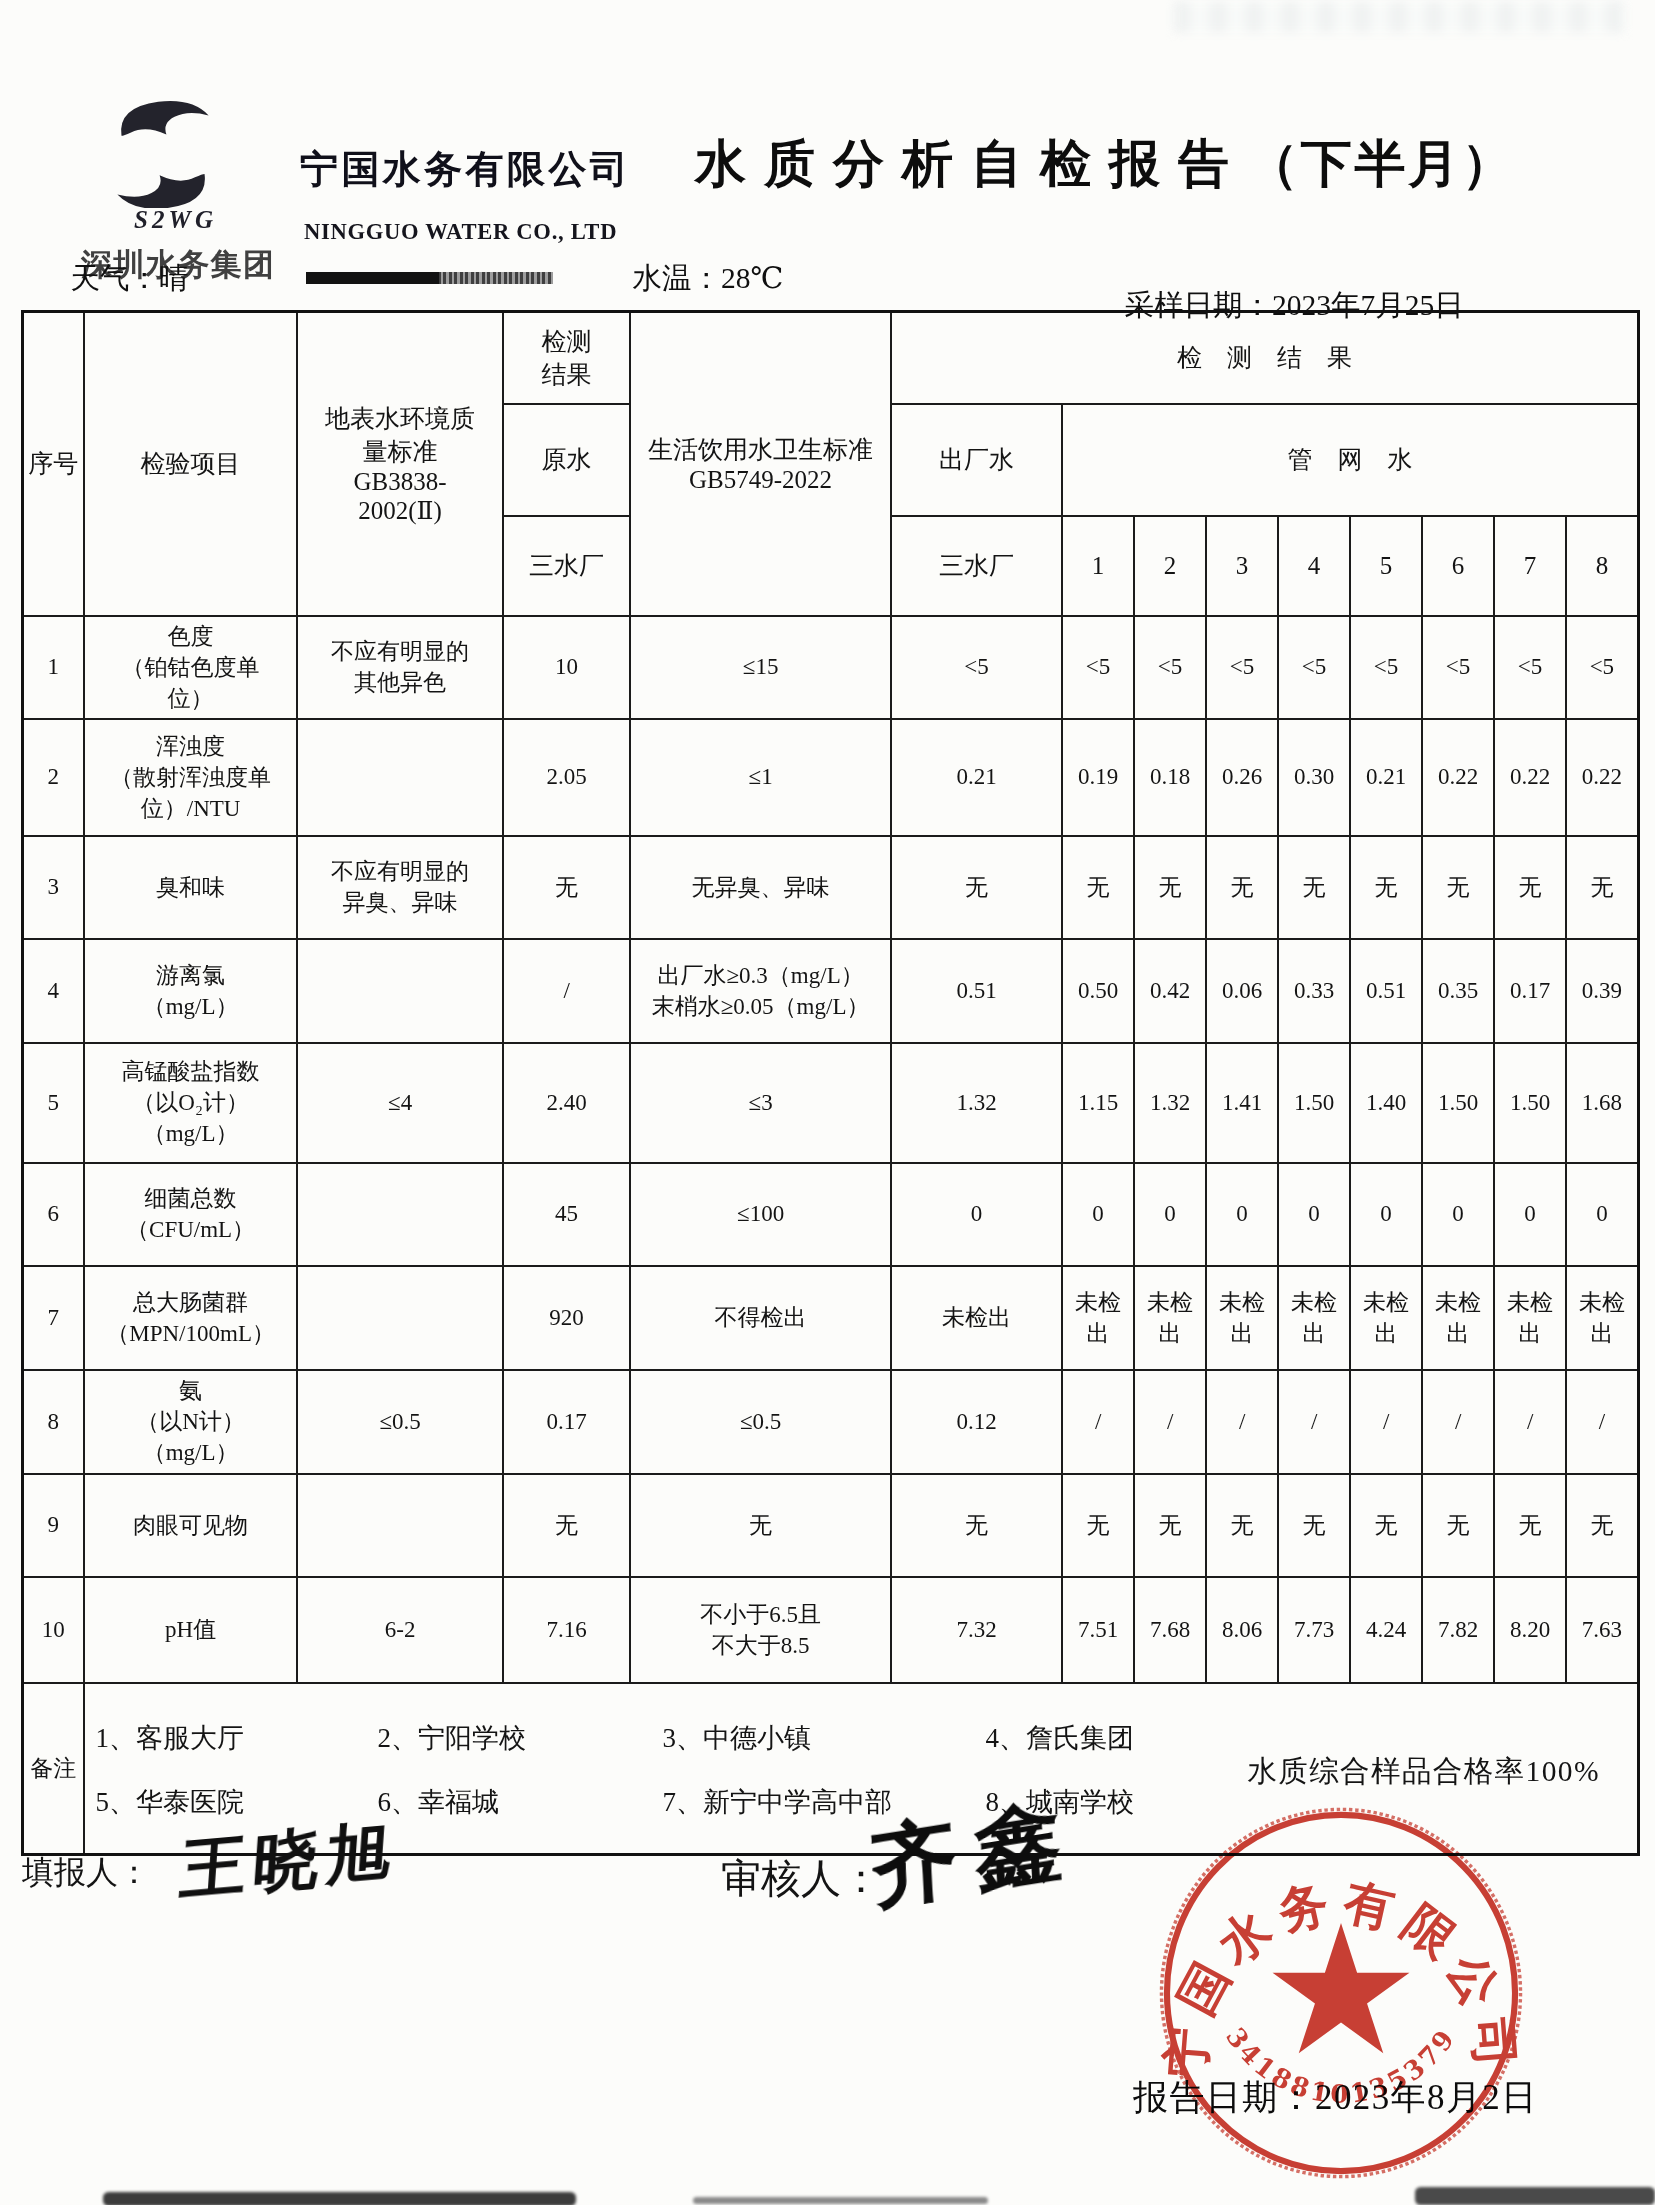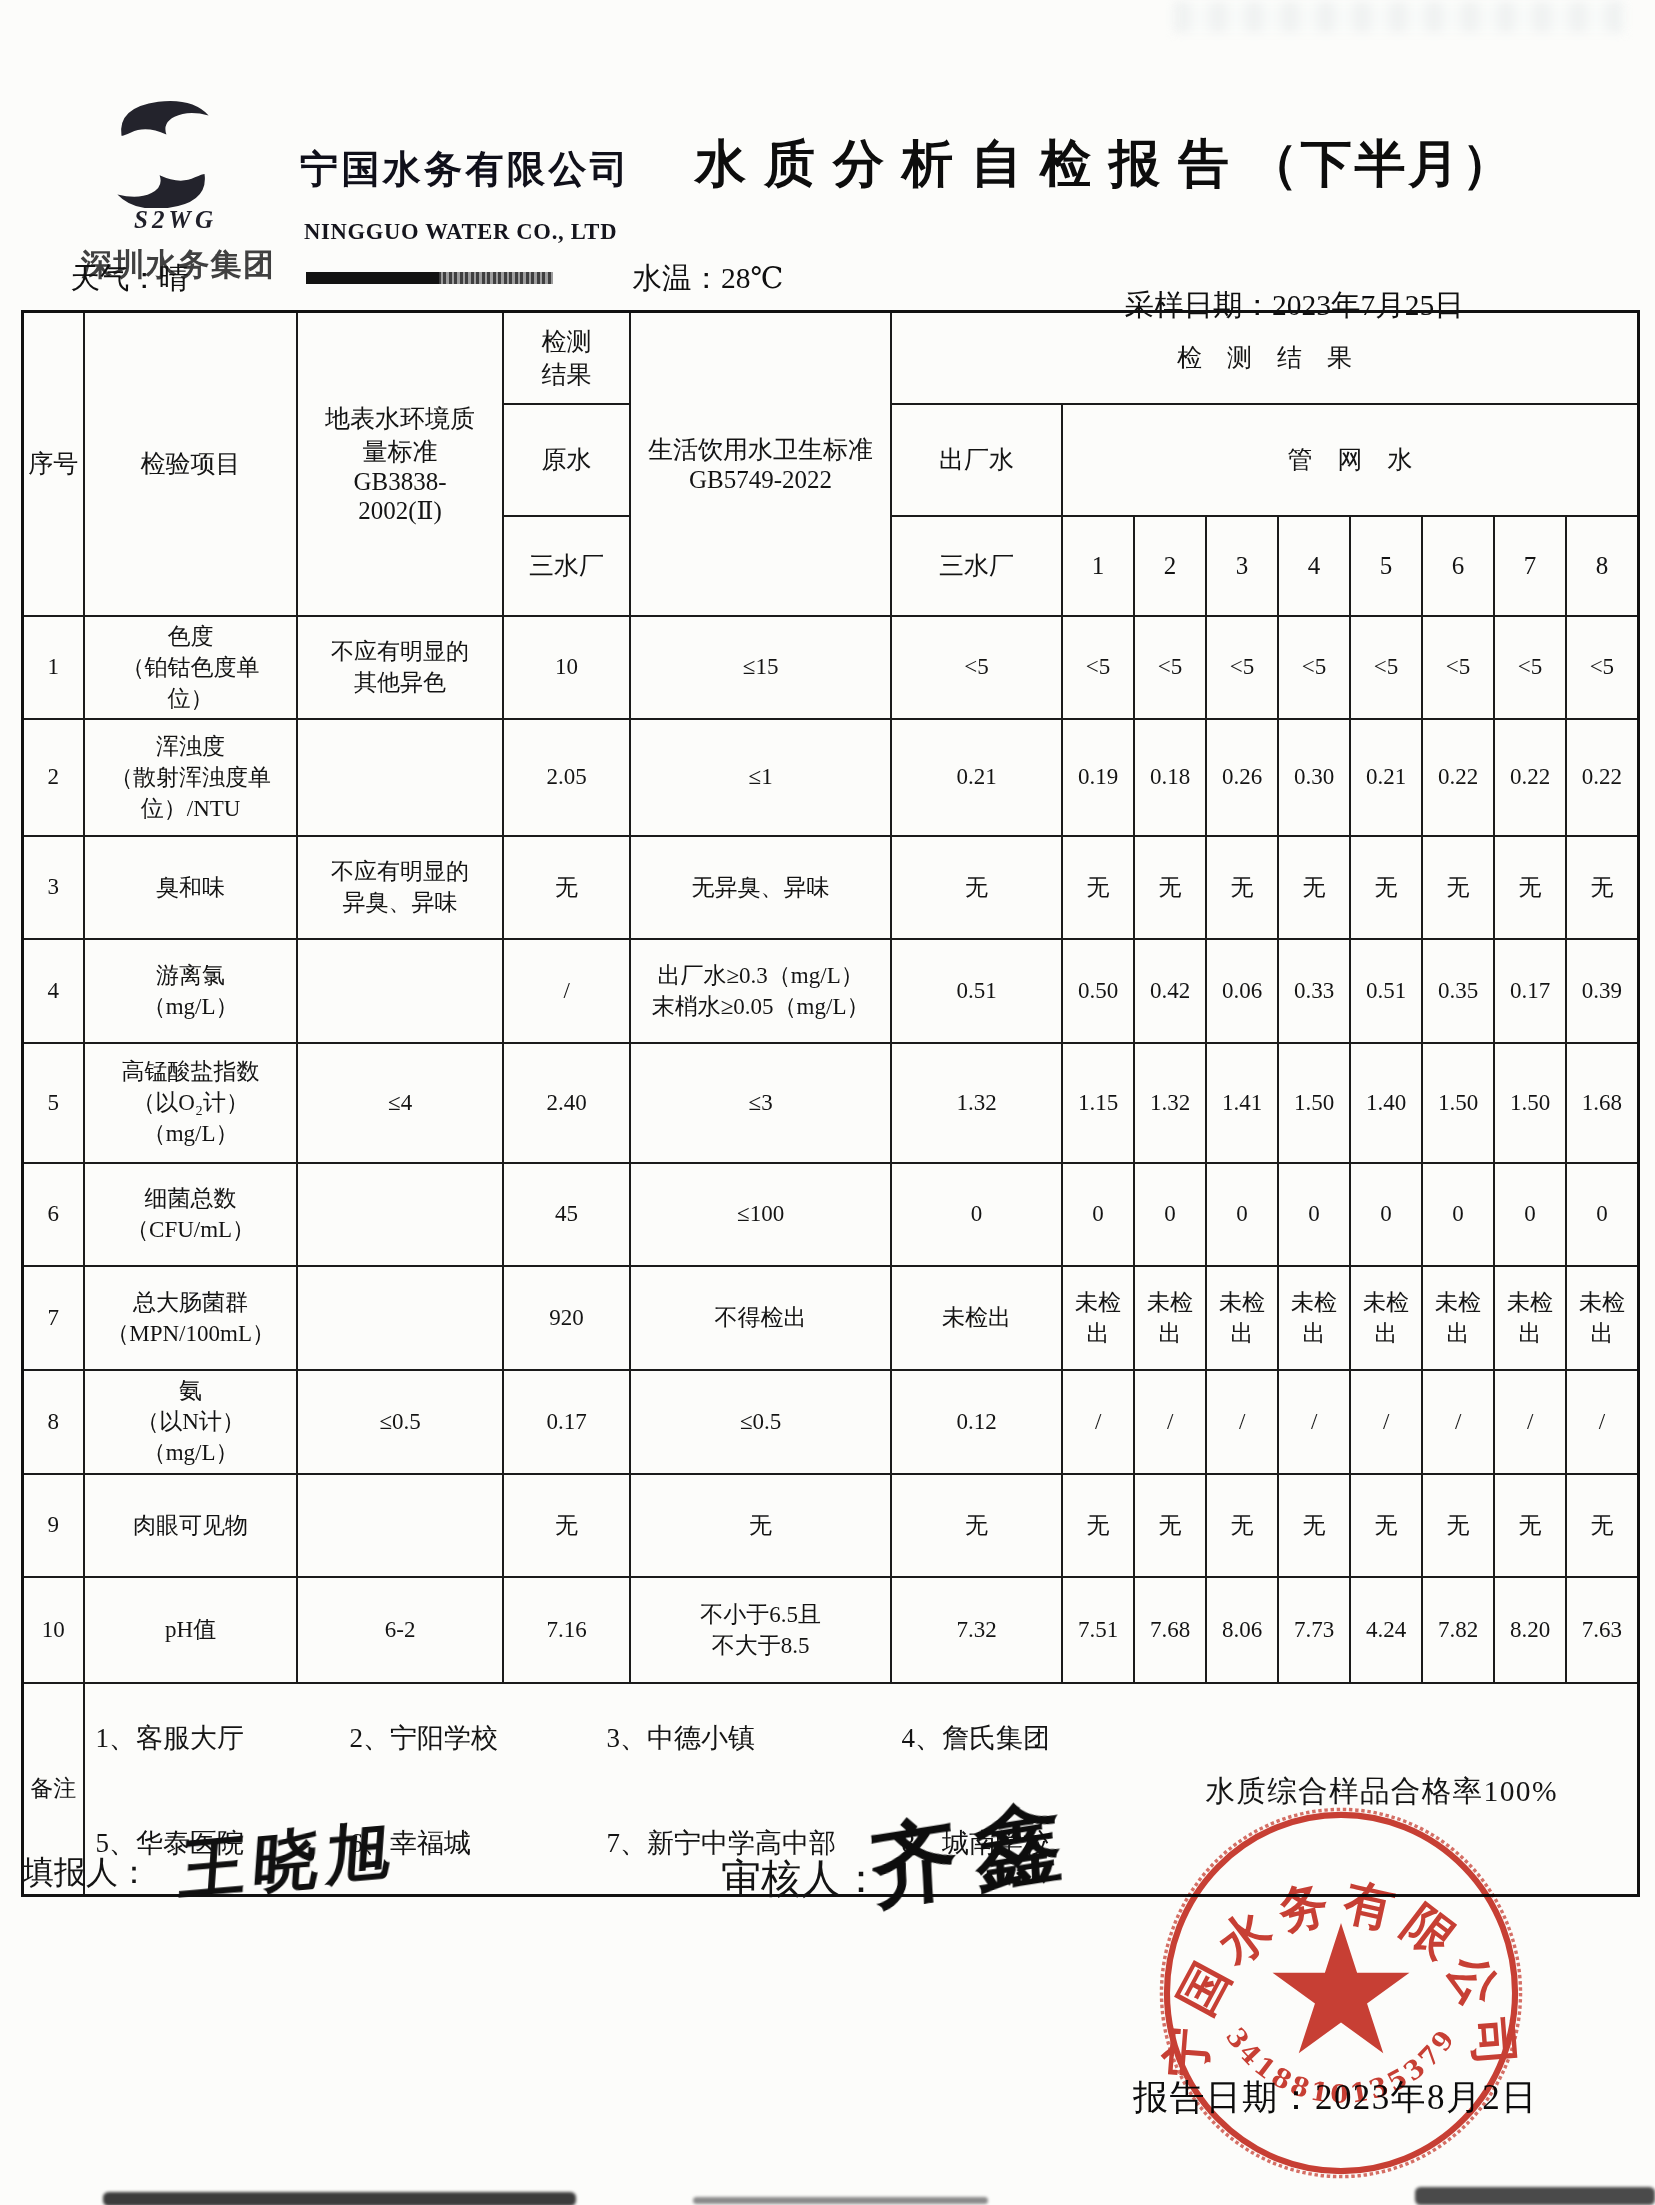--- a/index.html
+++ b/index.html
@@ -55,21 +55,21 @@
   .cell-item{font-size:24px;}
   .cell-std{font-size:23px;}
   
   tr.remarks-row{height:165px;}
   tr.remarks-row td{vertical-align:middle;}
   .remarks-flex{display:flex;align-items:stretch;width:100%;}
   .sites-grid{
     display:grid;grid-template-columns:254px 257px 295px 226px;
     row-gap:69px;column-gap:0;
     padding:9.6px 0 5.5px 9.6px;
-    text-align:left;font-size:27px;
+    text-align:left;font-size:27px;gap:28px;
   }
   .pass-rate{flex:1;display:flex;align-items:center;justify-content:center;font-size:29.5px;letter-spacing:1.4px;padding-top:6.9px;}
   
   .filler-label{position:absolute;left:22px;top:1851px;font-size:32px;}
   .filler-sig{
     position:absolute;left:180px;top:1816px;font-size:66px;font-weight:bold;
     transform:rotate(-5deg) skewX(-9deg);letter-spacing:6.9px;color:#101010;
     filter:blur(0.4px);
   }
   .reviewer-label{position:absolute;left:721px;top:1851px;font-size:40px;}

